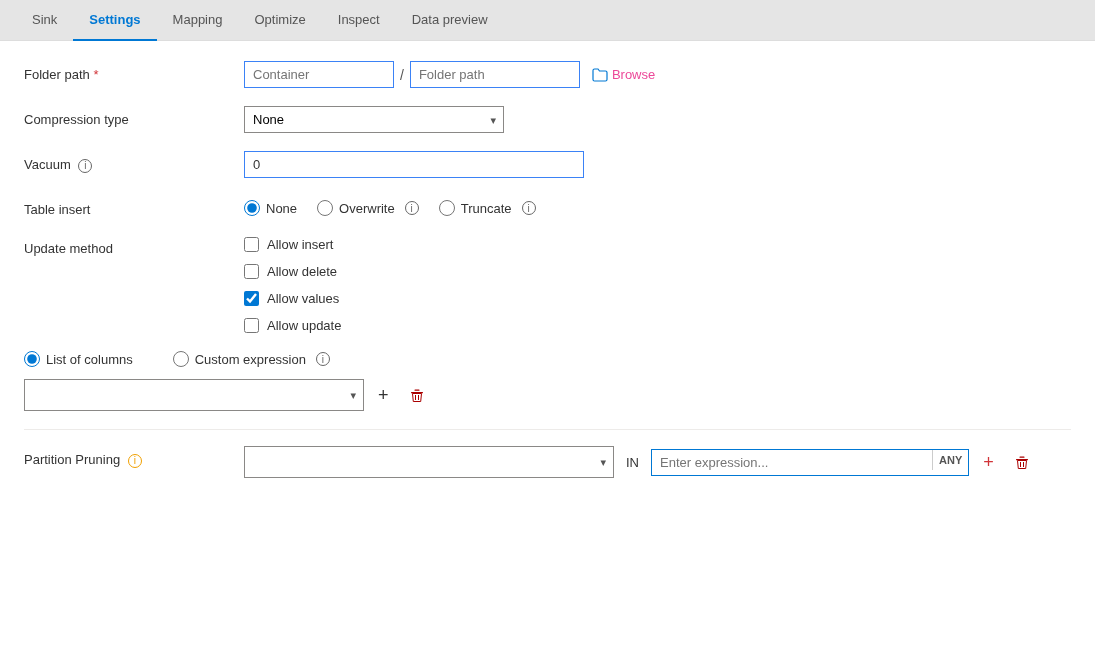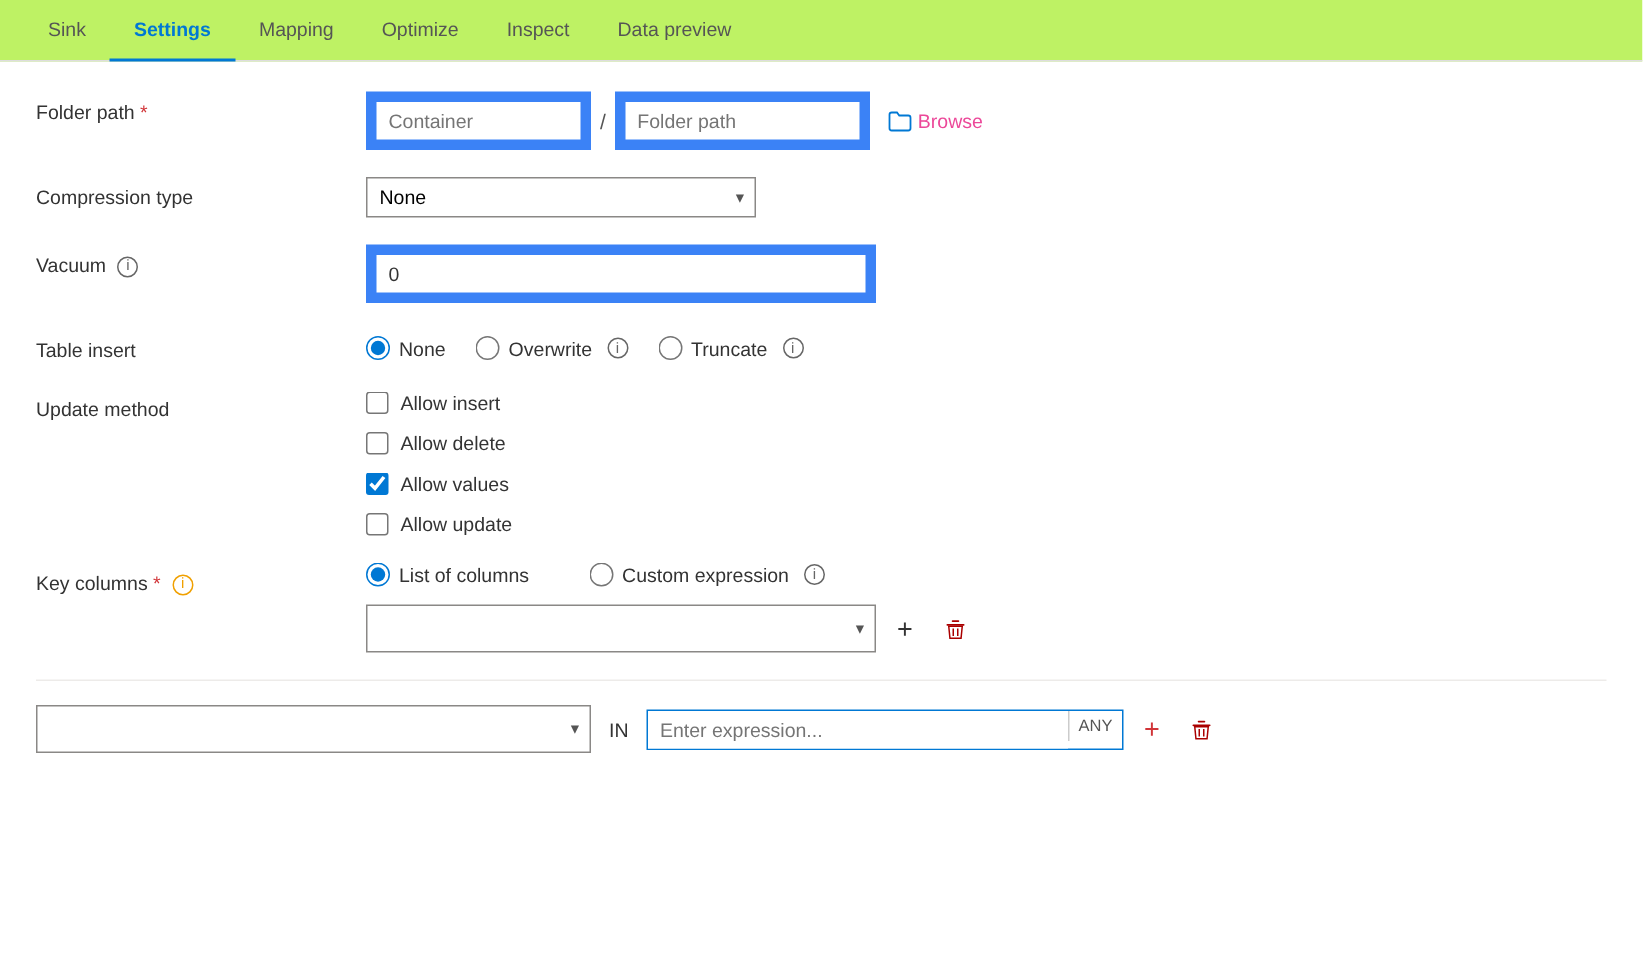--- a/index.html
+++ b/index.html
@@ -3,21 +3,21 @@
   <meta charset="utf-8">
   <style>
     * { box-sizing: border-box; margin: 0; padding: 0; }
     body { font-family: 'Segoe UI', Arial, sans-serif; font-size: 13px; color: #333; background: #fff; }
     
     
     .tab-bar {
       display: flex;
       border-bottom: 1px solid #ddd;
       padding: 0 16px;
-      background: #bef264;
+      background: #e5e5e5;
     }
     .tab-item {
       padding: 12px 16px;
       cursor: pointer;
       font-size: 13px;
       color: #555;
       border-bottom: 2px solid transparent;
       margin-bottom: -1px;
     }
     .tab-item.active {
@@ -48,21 +48,21 @@
     }
     .form-label .required {
       color: #d13438;
     }
     .form-control {
       flex: 1;
     }
     
     
     .text-input {
-      border: 7px solid #3b82f6;
+      border: 1px solid #3b82f6;
       padding: 5px 8px;
       font-size: 13px;
       outline: none;
       background: #fff;
       color: #333;
     }
     
     
     .folder-path-row {
       display: flex;
@@ -252,20 +252,21 @@
       width: 280px;
       color: #aaa;
     }
     .any-badge {
       background: #fff;
       border-left: 1px solid #ccc;
       padding: 4px 6px;
       font-size: 11px;
       color: #555;
       white-space: nowrap;
+      font-weight: bold;
     }
     
     .add-btn {
       background: none;
       border: none;
       cursor: pointer;
       color: #333;
       font-size: 18px;
       padding: 2px 6px;
     }
@@ -389,25 +390,20 @@
         </label>
         <label class="checkbox-item">
           <input type="checkbox" style="">
           <span>Allow update</span>
         </label>
       </div>
     </div>
   </div>
 
   <div class="form-row">
-    <div class="form-label">
-      <span>Key columns</span>
-      <span class="required"> *</span>
-      <span class="info-icon" style="border-color:#f0a000; color:#f0a000;">i</span>
-    </div>
     <div class="form-control">
       <div class="key-columns-control">
 
         <div class="key-col-radio-row">
           <label class="radio-item">
             <input type="radio" name="key_col_type" checked="" style="">
             <span>List of columns</span>
           </label>
           <label class="radio-item">
             <input type="radio" name="key_col_type" style="">
@@ -432,20 +428,24 @@
               <line x1="9.5" y1="7" x2="9.5" y2="12" stroke="#a00" stroke-width="1"></line>
             </svg>
           </button>
         </div>
       </div>
     </div>
   </div>
 
   <hr class="divider-line">
   <div class="form-row">
+    <div class="form-label">
+      <span>Partition Pruning</span>
+      <span class="info-icon" style="border-color:#f0a000; color:#f0a000;">i</span>
+    </div>
     <div class="form-control">
 
 
       <div style="display:flex; align-items:center; gap:8px;">
         <div class="partition-dropdown-wrap">
           <select>
             <option value=""></option>
           </select>
         </div>
         <span class="in-label">IN</span>

